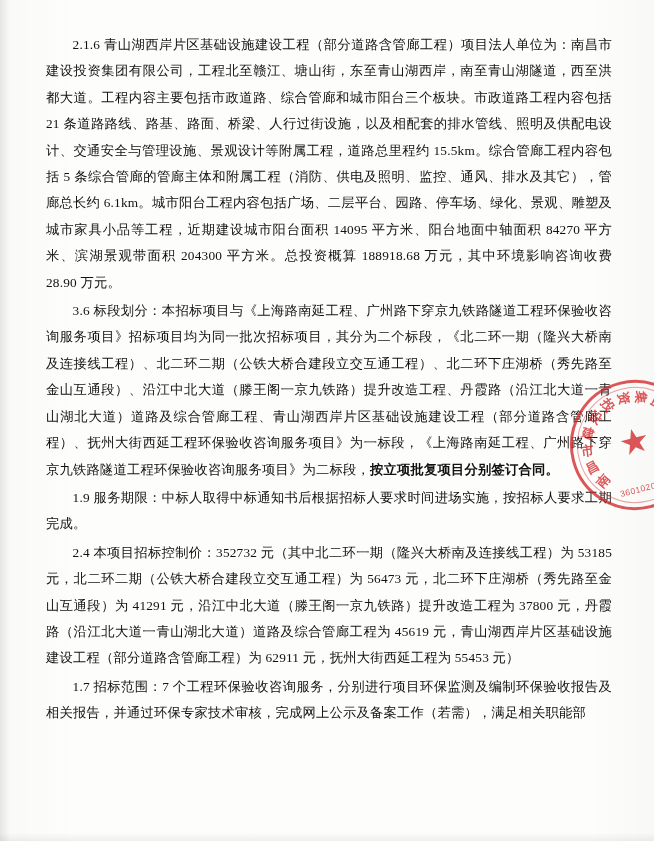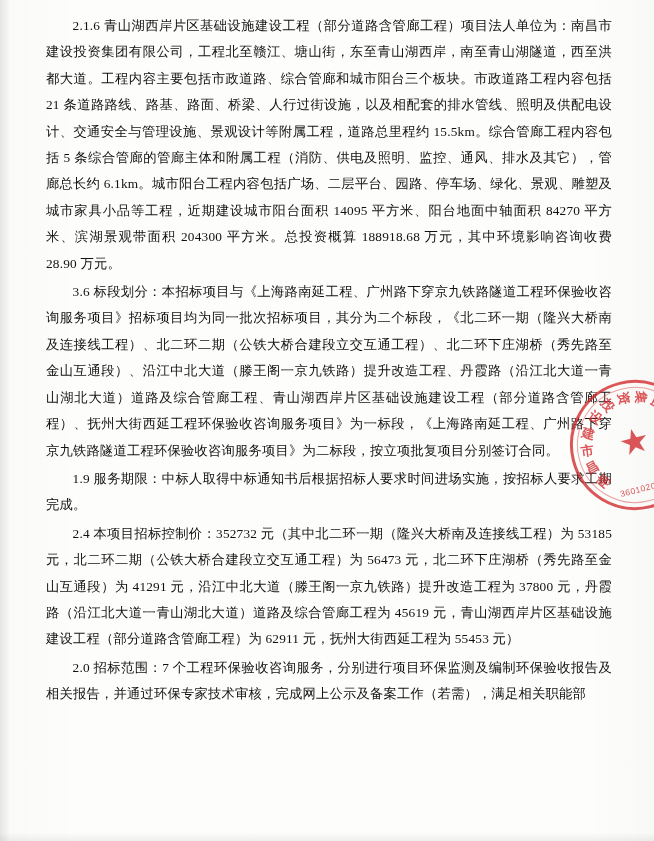--- a/index.html
+++ b/index.html
@@ -22,35 +22,35 @@
     position: absolute;
     inset: 0;
     background:
       linear-gradient(90deg, rgba(0,0,0,0.015) 0%, rgba(255,255,255,0) 12%),
       linear-gradient(270deg, rgba(0,0,0,0.02) 0%, rgba(255,255,255,0) 10%);
     pointer-events: none;
   }
   .content {
     position: absolute;
     left: 46px;
-    top: 13px;
+    top: 32px;
     width: 566px;
     color: #111;
   }
   p.para {
     margin: 0 0 2px 0;
     text-align: justify;
     text-justify: inter-ideograph;
     font-size: 13.3px;
     line-height: 26.4px;
     text-indent: 2em;
     letter-spacing: 0.2px;
   }
   .bold {
-    font-weight: normal;
+    font-weight: bold;
     margin-top: 29px;
   }
   
   .seal {
     position: absolute;
     left: 570px;
     top: 380px;
     width: 130px;
     height: 130px;
     transform: rotate(-14deg);
@@ -127,21 +127,21 @@
 <body>
 
 <div class="page">
   <div class="paper-texture"></div>
 
   <div class="content">
     <p class="para">2.1.6 青山湖西岸片区基础设施建设工程（部分道路含管廊工程）项目法人单位为：南昌市建设投资集团有限公司，工程北至赣江、塘山街，东至青山湖西岸，南至青山湖隧道，西至洪都大道。工程内容主要包括市政道路、综合管廊和城市阳台三个板块。市政道路工程内容包括21 条道路路线、路基、路面、桥梁、人行过街设施，以及相配套的排水管线、照明及供配电设计、交通安全与管理设施、景观设计等附属工程，道路总里程约 15.5km。综合管廊工程内容包括 5 条综合管廊的管廊主体和附属工程（消防、供电及照明、监控、通风、排水及其它），管廊总长约 6.1km。城市阳台工程内容包括广场、二层平台、园路、停车场、绿化、景观、雕塑及城市家具小品等工程，近期建设城市阳台面积 14095 平方米、阳台地面中轴面积 84270 平方米、滨湖景观带面积 204300 平方米。总投资概算 188918.68 万元，其中环境影响咨询收费 28.90 万元。</p>
     <p class="para"><span>3.6 标段划分：本招标项目与《上海路南延工程、广州路下穿京九铁路隧道工程环保验收咨询服务项目》招标项目均为同一批次招标项目，其分为二个标段，《北二环一期（隆兴大桥南及连接线工程）、北二环二期（公铁大桥合建段立交互通工程）、北二环下庄湖桥（秀先路至金山互通段）、沿江中北大道（滕王阁一京九铁路）提升改造工程、丹霞路（沿江北大道一青山湖北大道）道路及综合管廊工程、青山湖西岸片区基础设施建设工程（部分道路含管廊工程）、抚州大街西延工程环保验收咨询服务项目》为一标段，《上海路南延工程、广州路下穿京九铁路隧道工程环保验收咨询服务项目》为二标段，</span><span class="bold">按立项批复项目分别签订合同。</span></p>
     <p class="para">1.9 服务期限：中标人取得中标通知书后根据招标人要求时间进场实施，按招标人要求工期完成。</p>
     <p class="para">2.4 本项目招标控制价：352732 元（其中北二环一期（隆兴大桥南及连接线工程）为 53185 元，北二环二期（公铁大桥合建段立交互通工程）为 56473 元，北二环下庄湖桥（秀先路至金山互通段）为 41291 元，沿江中北大道（滕王阁一京九铁路）提升改造工程为 37800 元，丹霞路（沿江北大道一青山湖北大道）道路及综合管廊工程为 45619 元，青山湖西岸片区基础设施建设工程（部分道路含管廊工程）为 62911 元，抚州大街西延工程为 55453 元）</p>
-    <p class="para">2.0 招标范围：7 个工程环保验收咨询服务，分别进行项目环保监测及编制环保验收报告及相关报告，并通过环保专家技术审核，完成网上公示及备案工作（若需），满足相关职能部</p>
+    <p class="para">1.7 招标范围：7 个工程环保验收咨询服务，分别进行项目环保监测及编制环保验收报告及相关报告，并通过环保专家技术审核，完成网上公示及备案工作（若需），满足相关职能部</p>
   </div>
 
   <div class="seal">
     <div class="seal-ring"></div>
     <div class="seal-ring2"></div>
     <div class="seal-arc-text" id="sealArc">
         <span style="transform: rotate(-125deg) translate(0px, -48px) rotate(90deg) translate(-50%, -50%);">南</span>
         <span style="transform: rotate(-104.167deg) translate(0px, -48px) rotate(90deg) translate(-50%, -50%);">昌</span>
         <span style="transform: rotate(-83.3333deg) translate(0px, -48px) rotate(90deg) translate(-50%, -50%);">市</span>
         <span style="transform: rotate(-62.5deg) translate(0px, -48px) rotate(90deg) translate(-50%, -50%);">建</span>

